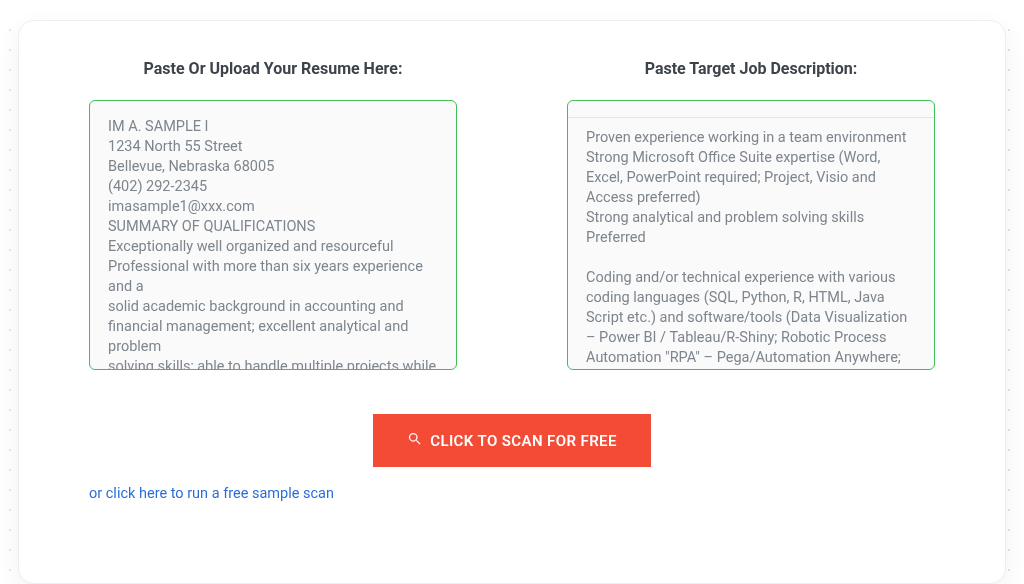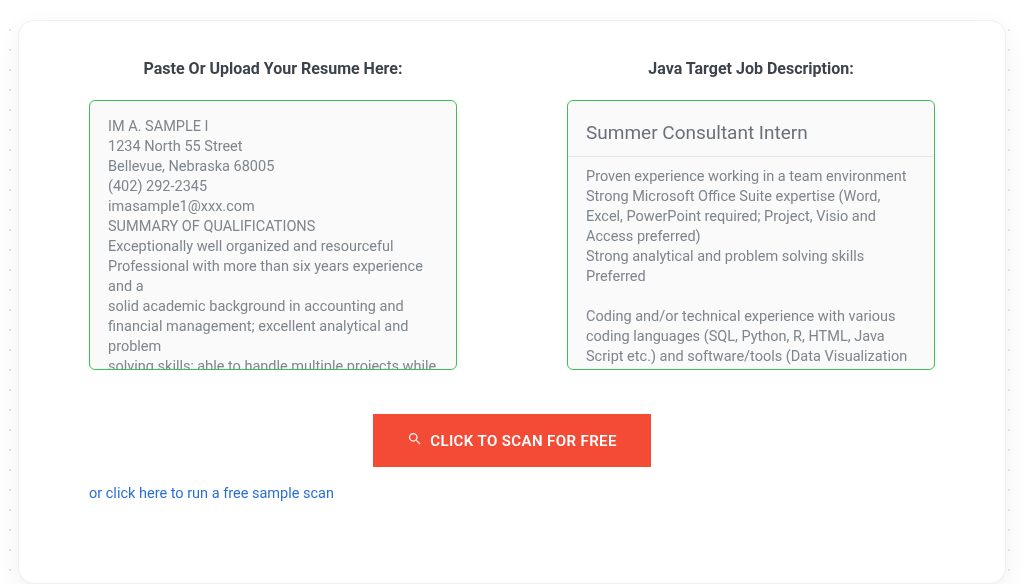--- a/index.html
+++ b/index.html
@@ -152,23 +152,22 @@
 Professional with more than six years experience and a
 solid academic background in accounting and financial management; excellent analytical and problem
 solving skills; able to handle multiple projects while producing high quality work in a fast-paced,
 deadline-oriented environment.
 EDUCATION
 Bachelor of Science, Bellevue University, Bellevue, NE (In Progress)</div>
       </div>
     </div>
 
     <div class="col">
-      <div class="col-title">Java Target Job Description:</div>
+      <div class="col-title">Paste Target Job Description:</div>
       <div class="field">
-        <input class="jobtitle-input" value="Summer Consultant Intern" placeholder="Job title" style="">
         <div class="divider"></div>
         <div class="right-scroll">
           <div class="field-text">Proven experience working in a team environment
 Strong Microsoft Office Suite expertise (Word, Excel, PowerPoint required; Project, Visio and Access preferred)
 Strong analytical and problem solving skills
 Preferred
 
 Coding and/or technical experience with various coding languages (SQL, Python, R, HTML, Java Script etc.) and software/tools (Data Visualization – Power BI / Tableau/R-Shiny; Robotic Process Automation "RPA" – Pega/Automation Anywhere; etc.)
 Data analytics experience</div>
         </div>

